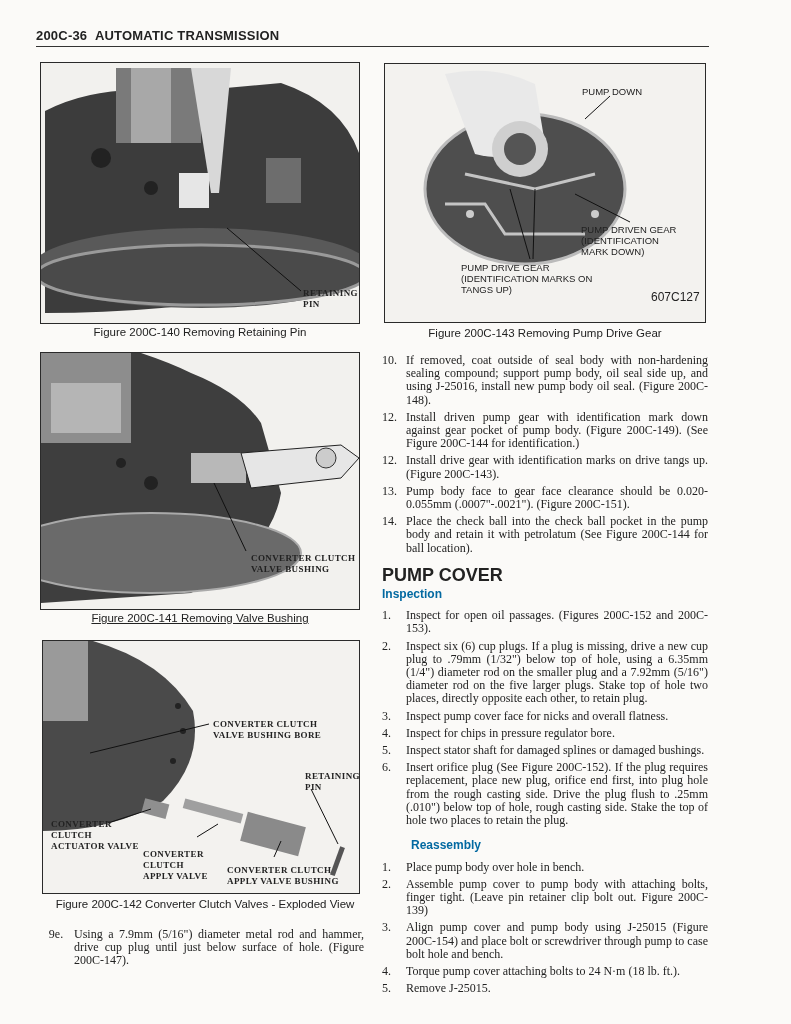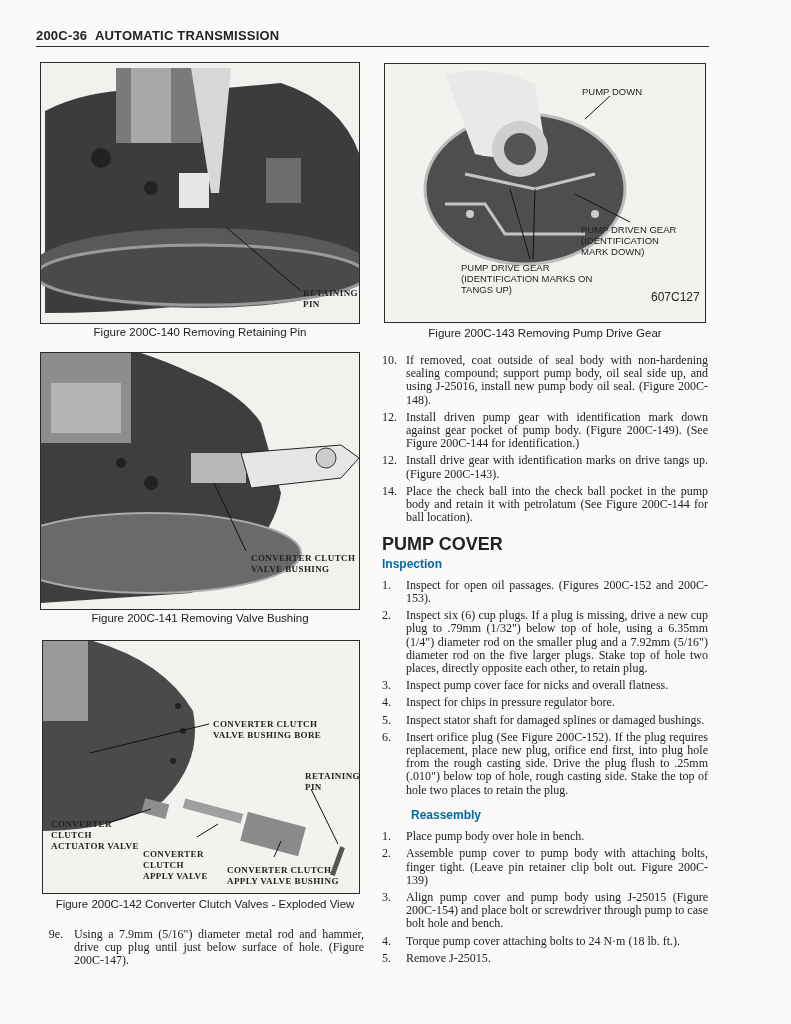--- a/index.html
+++ b/index.html
@@ -56,21 +56,21 @@
     <rect x="150" y="100" width="55" height="30" fill="#b8b8b8"></rect>
     <path d="M200 100 L300 92 L318 105 L300 125 L210 135 Z" fill="#e6e6e6" stroke="#222" stroke-width="1"></path>
     <circle cx="285" cy="105" r="10" fill="#ccc" stroke="#333"></circle>
     <circle cx="110" cy="130" r="7" fill="#222"></circle>
     <circle cx="80" cy="110" r="5" fill="#222"></circle>
     <line x1="173" y1="130" x2="205" y2="198" stroke="#111" stroke-width="1"></line>
   </svg>
   <div class="lbl" style="left:210px;top:200px;">CONVERTER CLUTCH
 VALVE BUSHING</div>
 </div>
-<div class="cap" style="left:40px;top:612px;width:320px;">Figure 200C-141 Removing Valve Bushing</div>
+<div class="cap" style="left:40px;top:612px;width:320px;text-decoration:underline;">Figure 200C-141 Removing Valve Bushing</div>
 
 <div class="fig" style="left:42px;top:640px;width:316px;height:252px;">
   <svg class="photo" width="316" height="252" viewBox="0 0 316 252">
     <rect x="0" y="0" width="316" height="252" fill="#f3f2ef"></rect>
     <path d="M0 0 L50 0 Q120 20 150 70 Q160 120 120 160 Q70 190 0 190 Z" fill="#4a4a4a"></path>
     <rect x="0" y="0" width="45" height="80" fill="#9a9a9a"></rect>
     <circle cx="135" cy="65" r="3" fill="#222"></circle>
     <circle cx="140" cy="90" r="3" fill="#222"></circle>
     <circle cx="130" cy="120" r="3" fill="#222"></circle>
     <rect x="100" y="160" width="25" height="15" fill="#8f8f8f" transform="rotate(15 112 167)"></rect>
@@ -138,20 +138,24 @@
     </div>
   <div class="item">
       <span class="num">12.</span>
       <span class="body">Install driven pump gear with identification mark down against gear pocket of pump body. (Figure 200C-149). (See Figure 200C-144 for identification.)</span>
     </div>
   <div class="item">
       <span class="num">12.</span>
       <span class="body">Install drive gear with identification marks on drive tangs up. (Figure 200C-143).</span>
     </div>
   <div class="item">
+      <span class="num">13.</span>
+      <span class="body">Pump body face to gear face clearance should be 0.020-0.055mm (.0007"-.0021"). (Figure 200C-151).</span>
+    </div>
+  <div class="item">
       <span class="num">14.</span>
       <span class="body">Place the check ball into the check ball pocket in the pump body and retain it with petrolatum (See Figure 200C-144 for ball location).</span>
     </div>
 
   <div class="h2" style="margin-top:14px;">PUMP COVER</div>
   <div class="h3">Inspection</div>
   <div class="item">
       <span class="num">1.</span>
       <span class="body">Inspect for open oil passages. (Figures 200C-152 and 200C-153).</span>
     </div>

